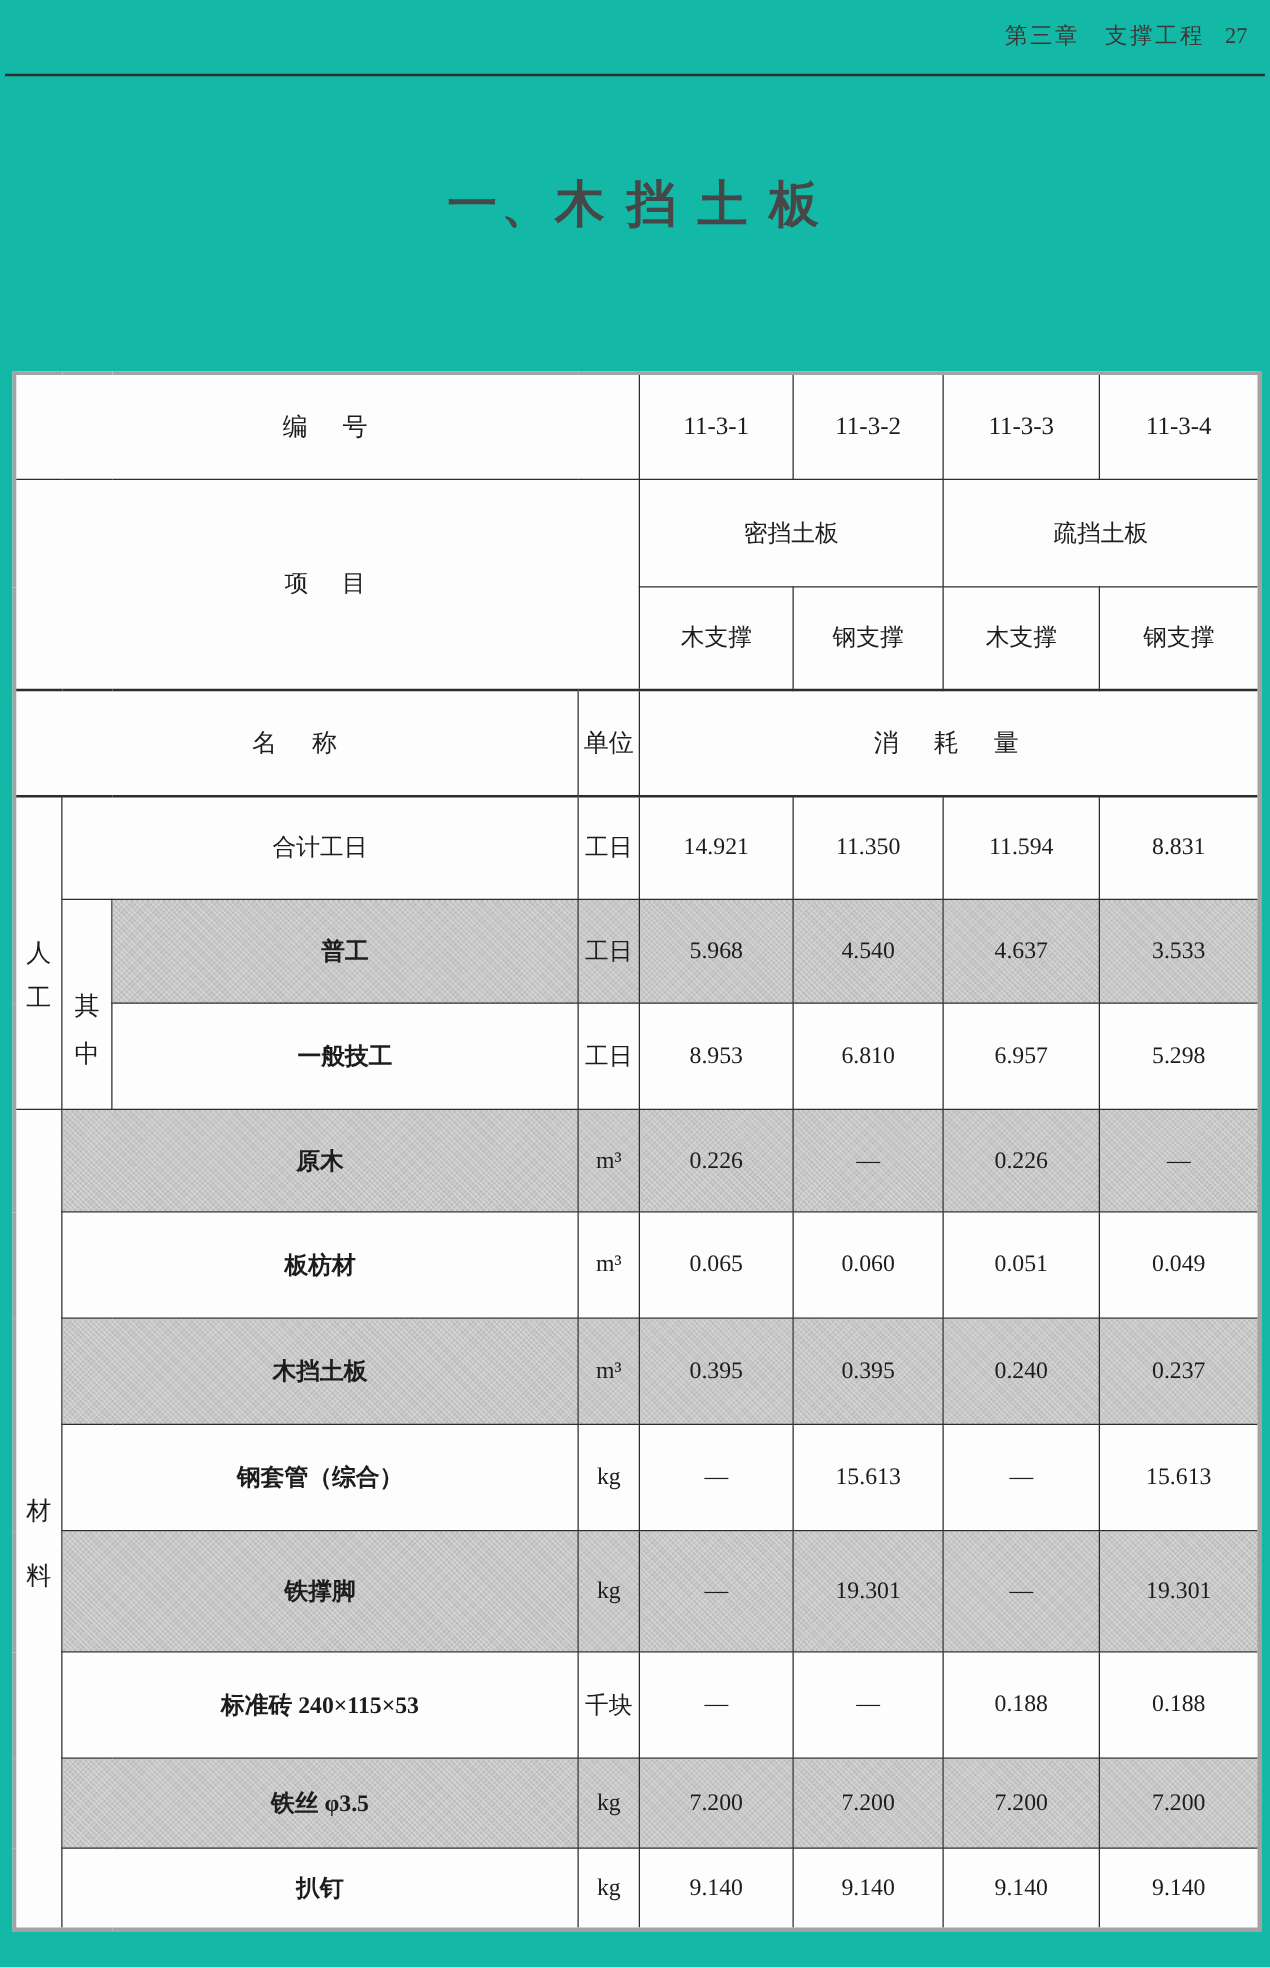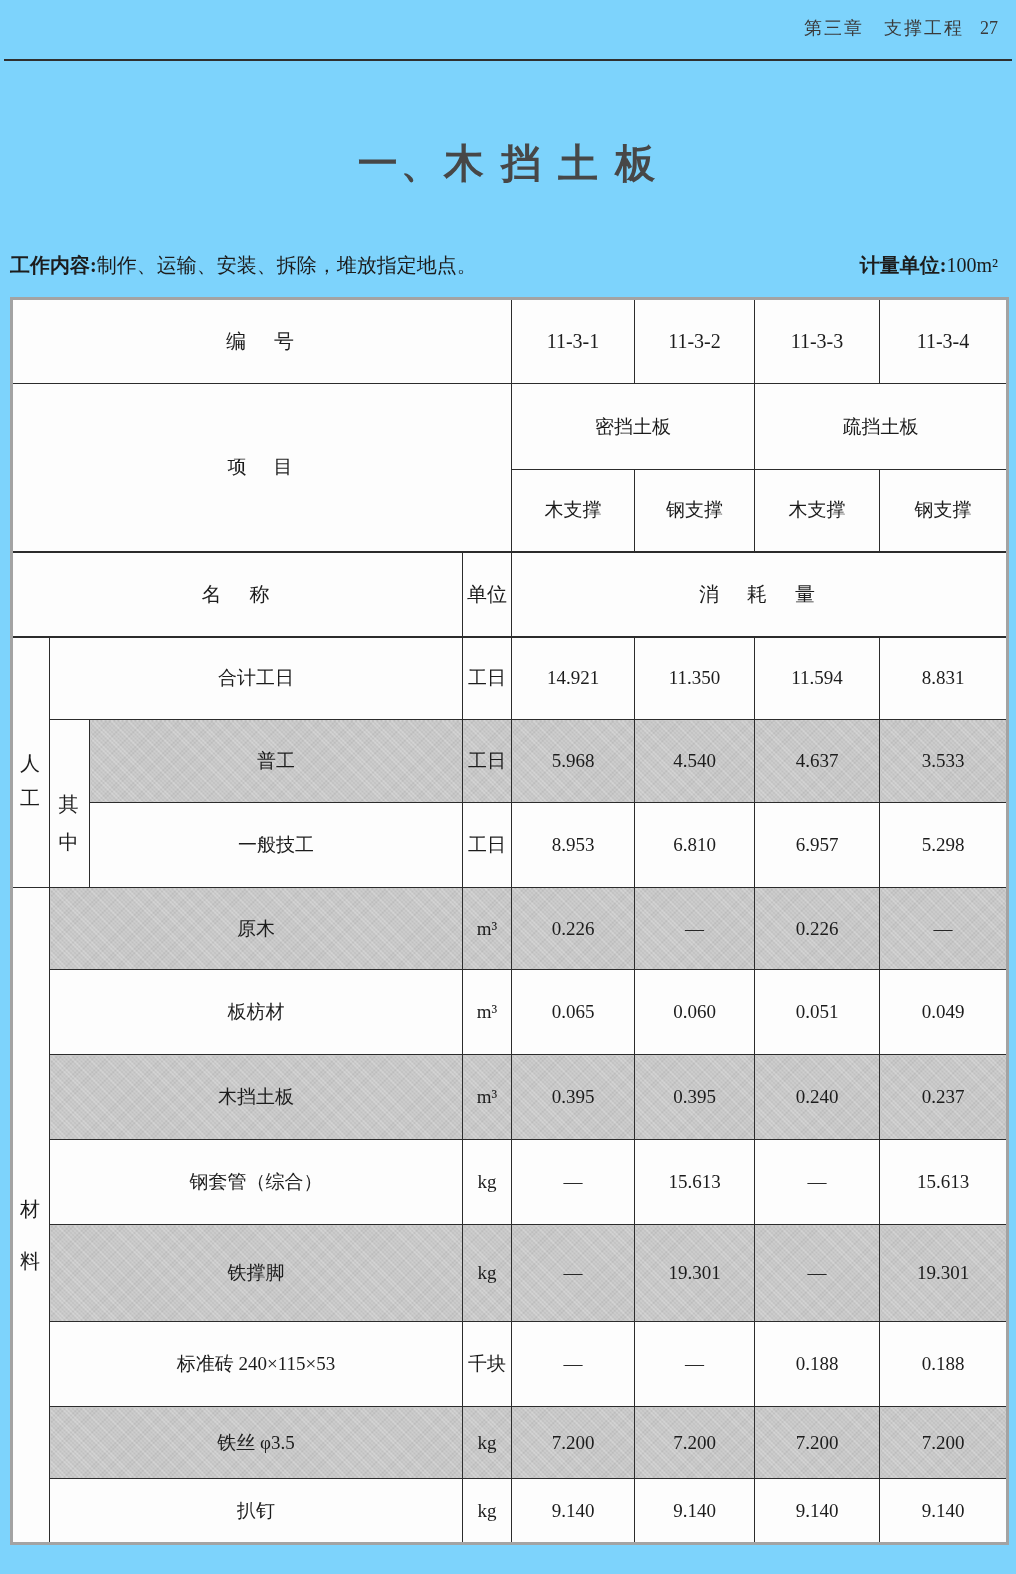--- a/index.html
+++ b/index.html
@@ -1,19 +1,19 @@
 <!DOCTYPE html>
 <html><head>
 <meta charset="utf-8">
 <style>
   html,body{margin:0;padding:0;background:#e8e8e8;}
   .page{
     position:relative;
     width:1016px;height:1574px;
-    background:#7dd3fc;
+    background:#14b8a6;
     font-family:"Liberation Serif","DejaVu Serif",serif;
     color:#1c1c1c;
     overflow:hidden;
   }
   
   .running-head{
     position:absolute;top:16px;right:18px;
     font-size:18px;letter-spacing:2px;color:#3a3a3a;
   }
   .running-head .pagenum{margin-left:16px;letter-spacing:0;}
@@ -45,21 +45,21 @@
     border:1px solid #2c2c2c;
     text-align:center;vertical-align:middle;
     font-size:19px;
     padding:0;
     overflow:hidden;
   }
   tr.hdr-top td{font-size:20px;}
   tr.hdr-names td{border-top-width:2px;border-bottom-width:2px;font-size:20px;}
   td.hdr{font-size:20px;letter-spacing:4px;}
   td.code{font-size:20px;}
-  td.name{text-align:left;padding-left:28px;}
+  td.name{text-align:left;padding-left:28px;font-weight:bold;}
   td.name2{text-align:left;padding-left:33px;}
   td.num{font-size:19.5px;}
   td.sh{
     background-color:#c7c7c7;
     background-image:
       repeating-linear-gradient(45deg, rgba(255,255,255,.30) 0 1px, transparent 1px 3px),
       repeating-linear-gradient(-45deg, rgba(0,0,0,.07) 0 1px, transparent 1px 3px);
   }
   td.vlabel{background:#fdfdfd;}
   td.vlabel span{
@@ -77,26 +77,20 @@
 
 <div class="page">
 
   <div class="running-head">
     <span>第三章　支撑工程</span><span class="pagenum">27</span>
   </div>
   <div class="head-rule"></div>
 
   <h1 class="title">一、木 挡 土 板</h1>
 
-  <div class="meta">
-    <span class="lbl">工作内容:</span><span>制作、运输、安装、拆除，堆放指定地点。</span>
-    <span class="unit-note">
-      <span class="lbl">计量单位:</span><span>100m²</span>
-    </span>
-  </div>
 
   <table class="quota">
     <colgroup>
       <col style="width:38px">
         <col style="width:40px">
         <col style="width:373px">
         <col style="width:49px">
       <col style="width:123px">
         <col style="width:120px">
         <col style="width:125px">

